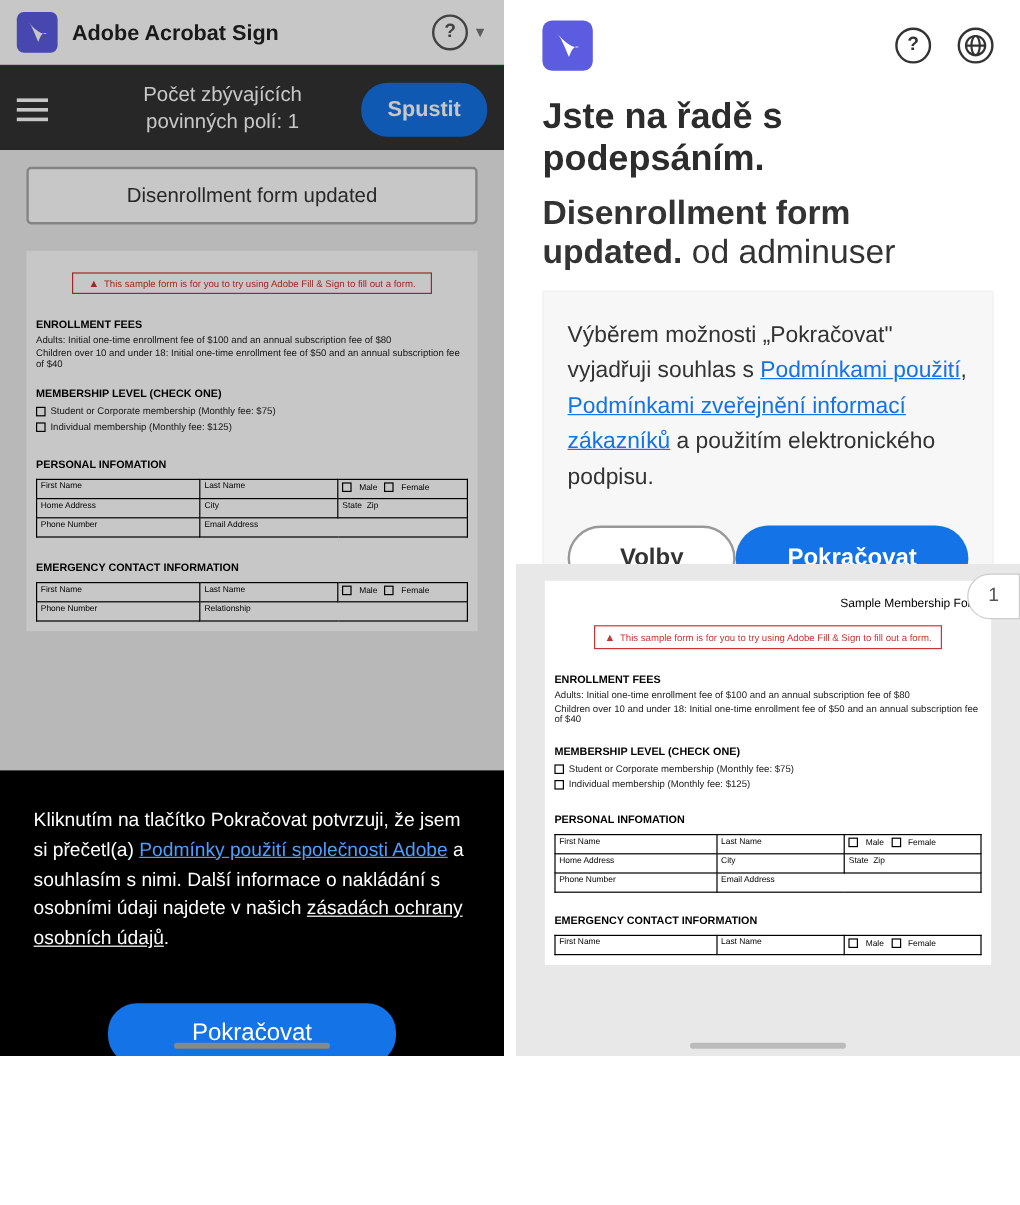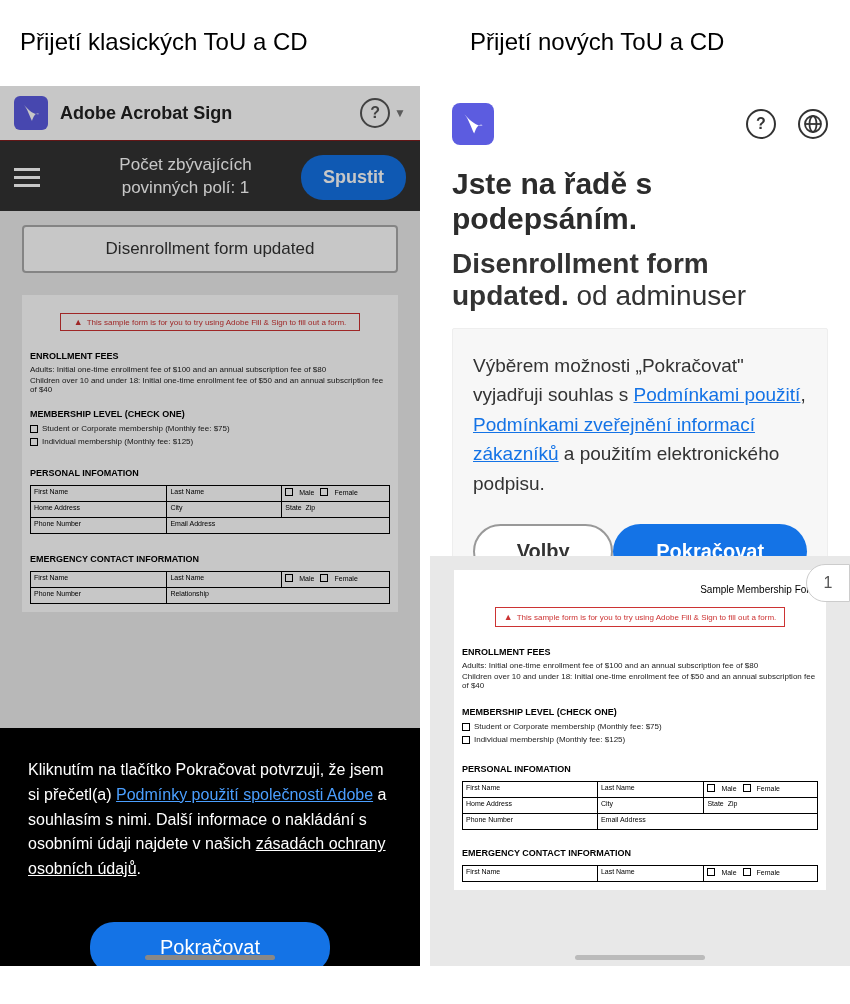--- a/index.html
+++ b/index.html
@@ -68,24 +68,20 @@
   .doc-area-right { position:absolute; top:470px; left:0; right:0; bottom:0; background:#e8e8e8; padding:14px 24px;}
   .doc-paper-r { background:#fff; padding:14px 0 8px 0;}
   .doc-title-r { text-align:right; font-size:10px; font-weight:400; padding-bottom:12px;}
   .warn-box-r { margin:0 auto 14px auto; width:290px; border:1px solid #c33; padding:4px 6px; font-size:8px; color:#c33; display:flex; align-items:center; justify-content:center; gap:4px;}
   .home-ind-r { position:absolute; bottom:6px; left:50%; transform:translateX(-50%); width:130px; height:5px; background:#bbb; border-radius:3px; z-index:20;}
 </style>
 </head>
 <body>
 
 <div class="container">
-  <div class="labels">
-    <div class="label-left">Přijetí klasických ToU a CD</div>
-    <div class="label-right">Přijetí nových ToU a CD</div>
-  </div>
 
   <div class="panes">
 
     <div class="pane pane-left">
       <div class="left-app">
         <div class="left-header">
           <div class="logo-sq">
             <svg width="20" height="20" viewBox="0 0 20 20">
                 <path d="M3 2 C6 5 9 14 11 18 C12 15 14 9 18 11 C15 12 10 10 3 2 Z" fill="#fff"></path>
               </svg>

